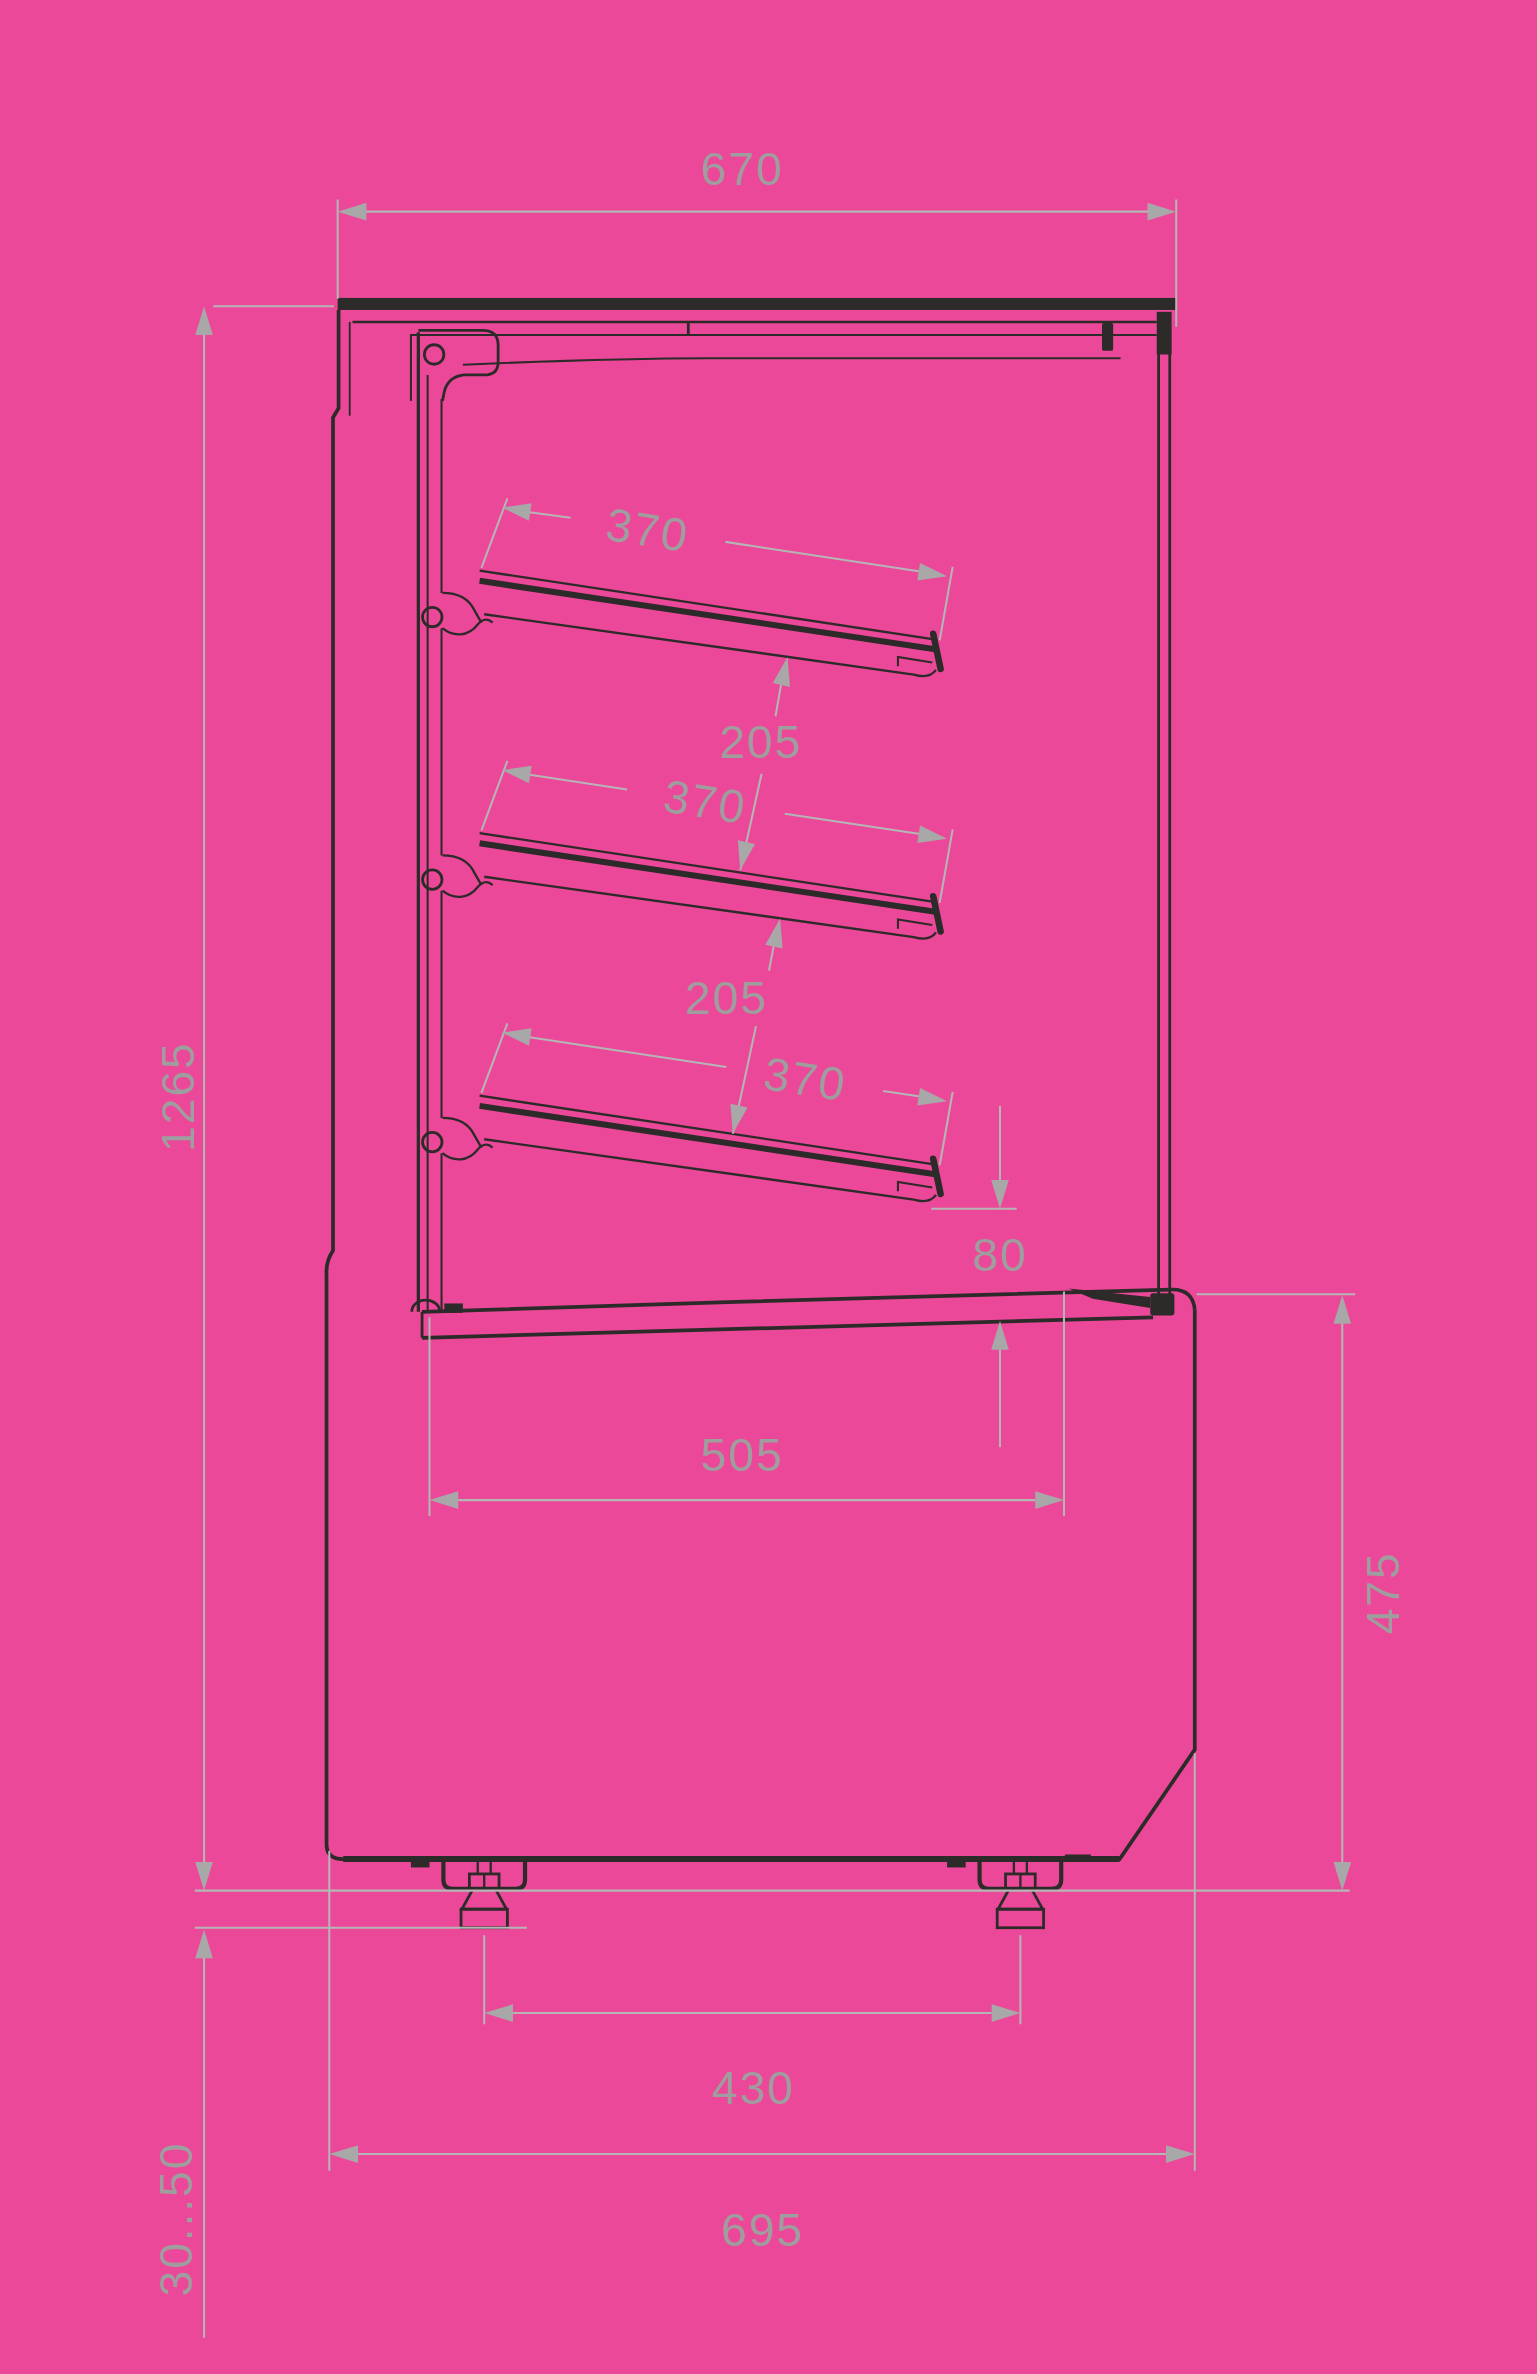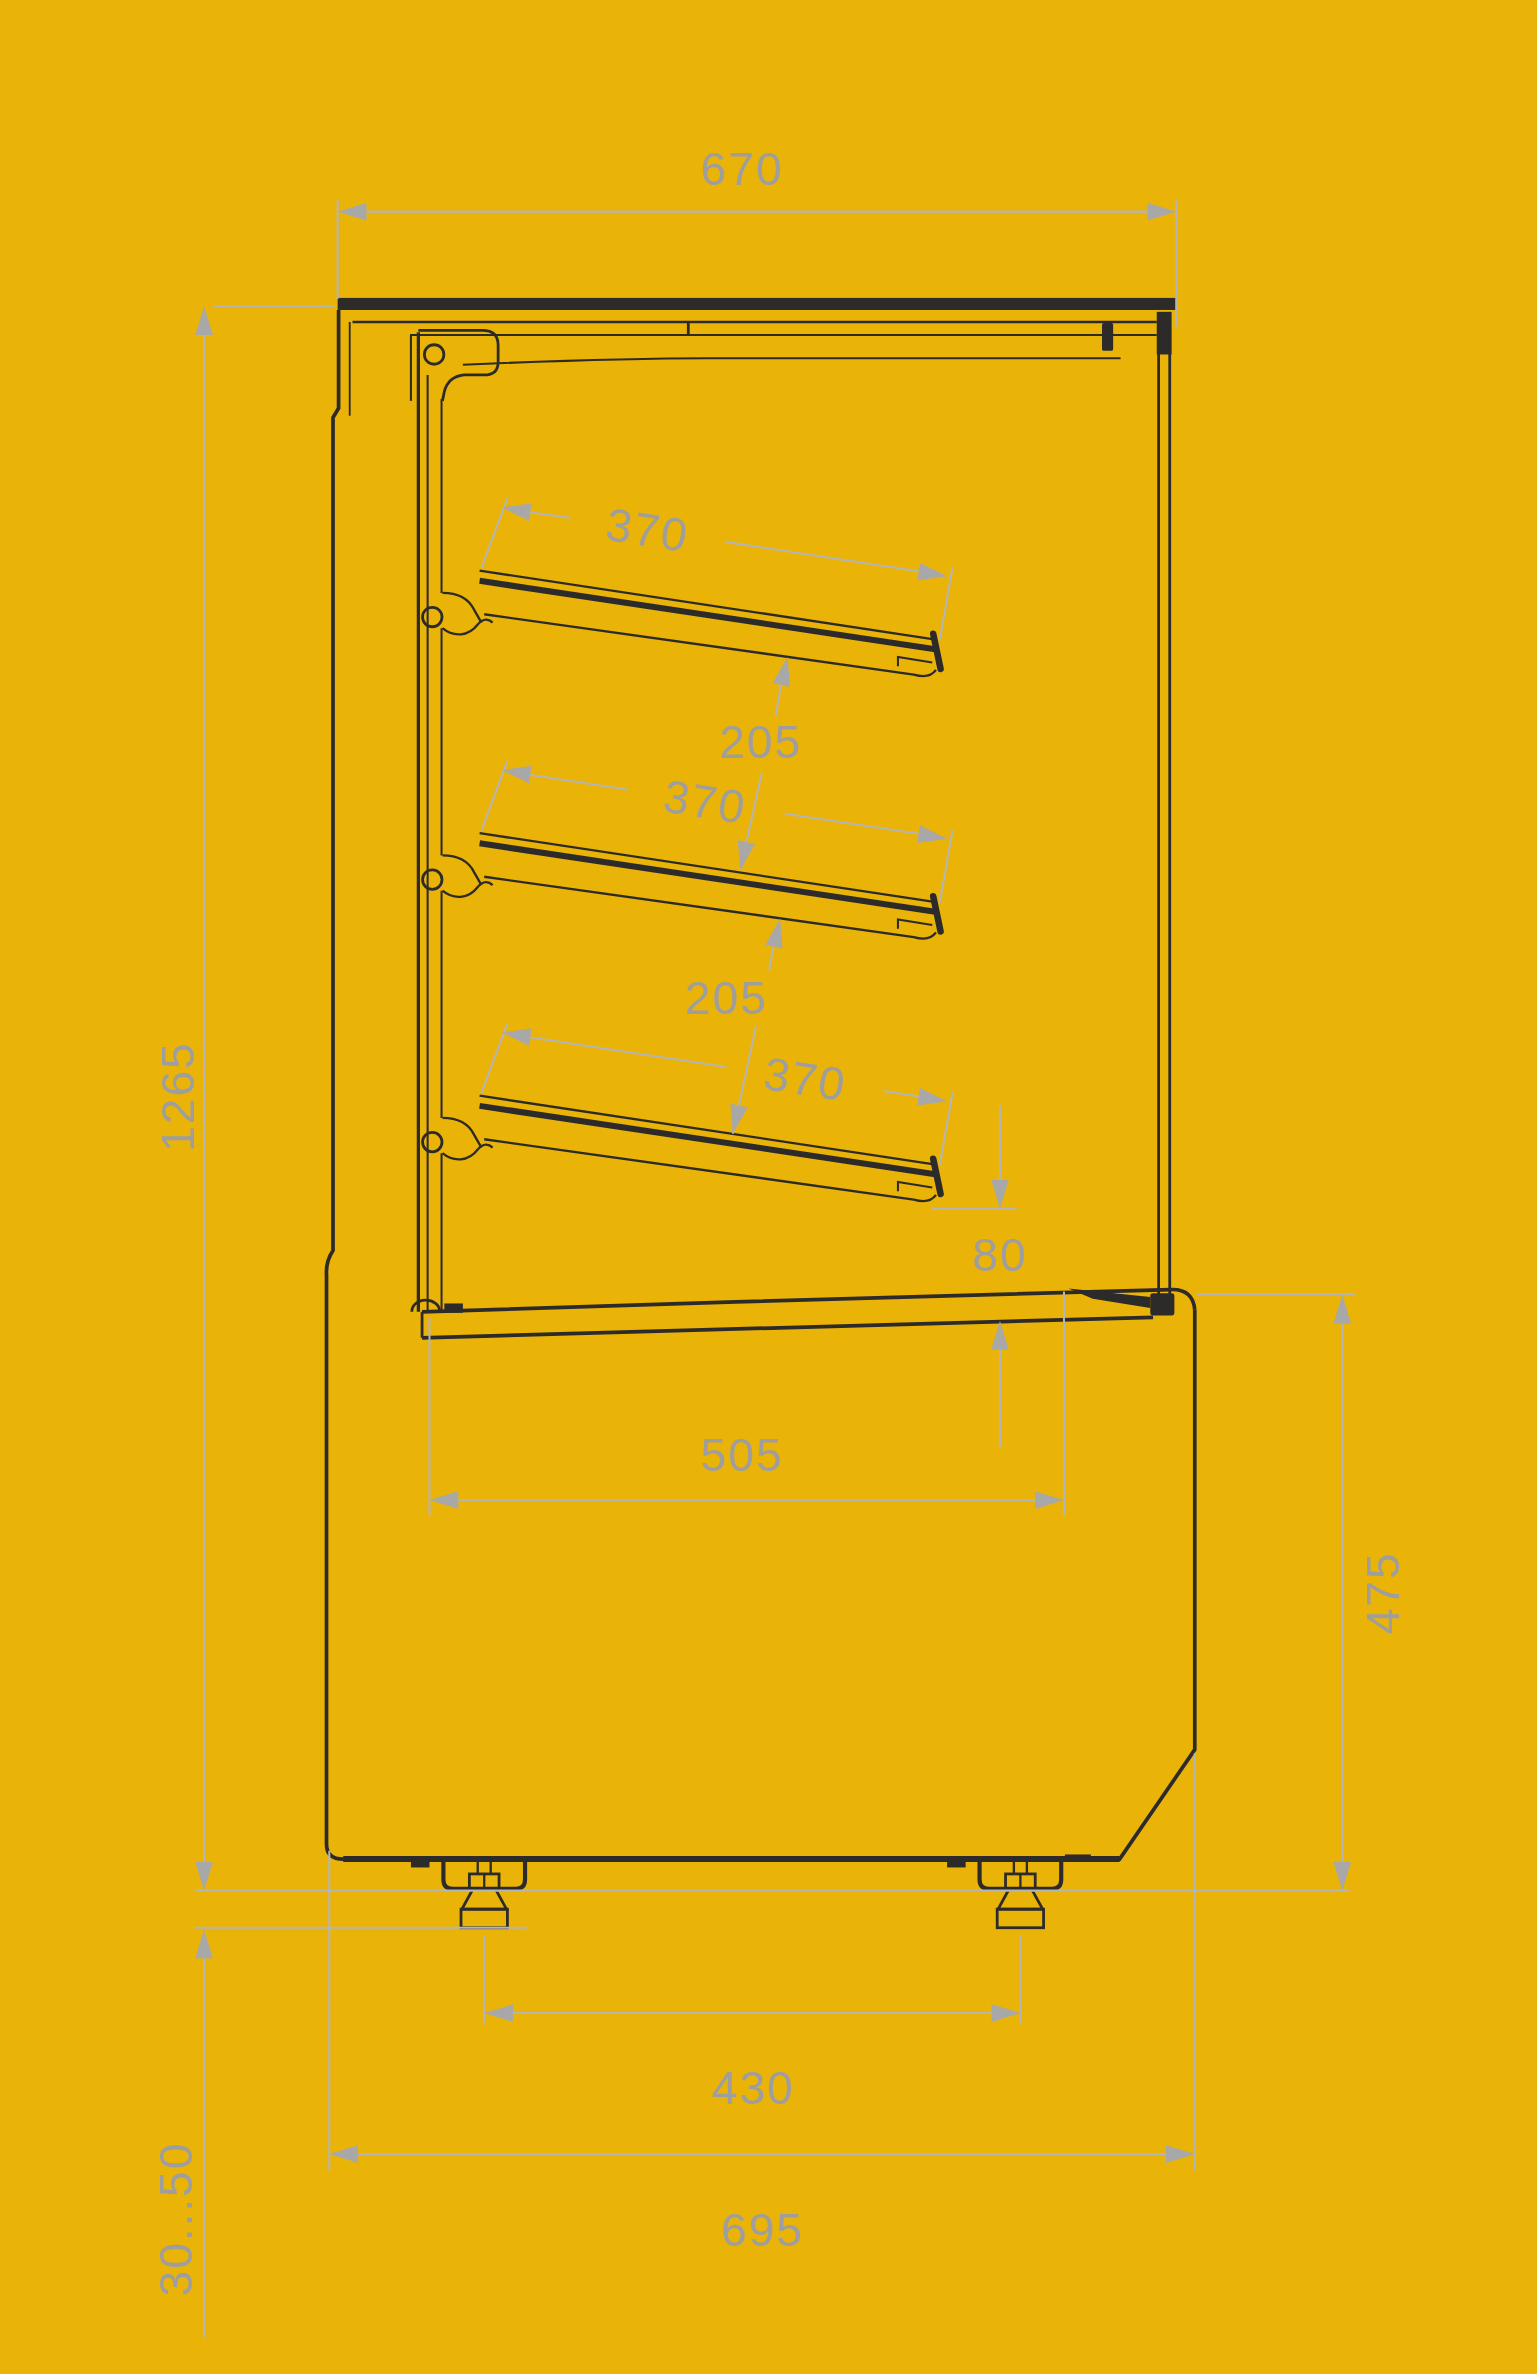--- a/index.html
+++ b/index.html
@@ -1,16 +1,16 @@
 <!DOCTYPE html>
 <html style="font-size:15px"><head>
 <meta charset="utf-8">
 <style>
   html,body{margin:0;padding:0;background:#ffffff;}
-  .stage{position:relative;width:1538px;height:2375px;background:#eab308;overflow:hidden;
+  .stage{position:relative;width:1538px;height:2375px;background:#ec4899;overflow:hidden;
          font-family:"Liberation Sans", sans-serif;}
   svg{position:absolute;left:0;top:0;}
   text{font-family:"Liberation Sans", sans-serif;fill:#9e9e9e;letter-spacing:2px;}
   .dimtxt{font-size:50px;}
   .outline{stroke:#2d2b29;fill:none;}
   .dim{stroke:#b5b5b5;stroke-width:2.2;fill:none;}
 </style>
 </head>
 <body>
 

